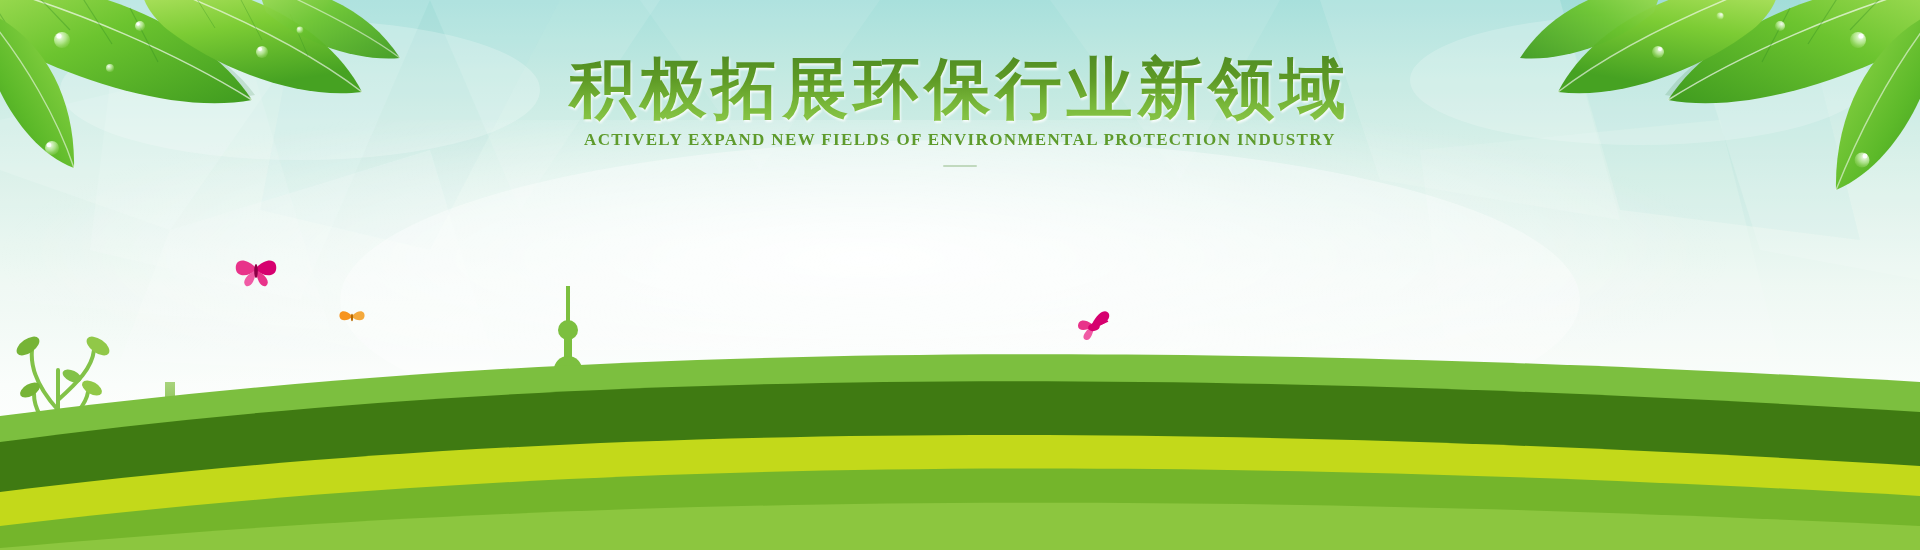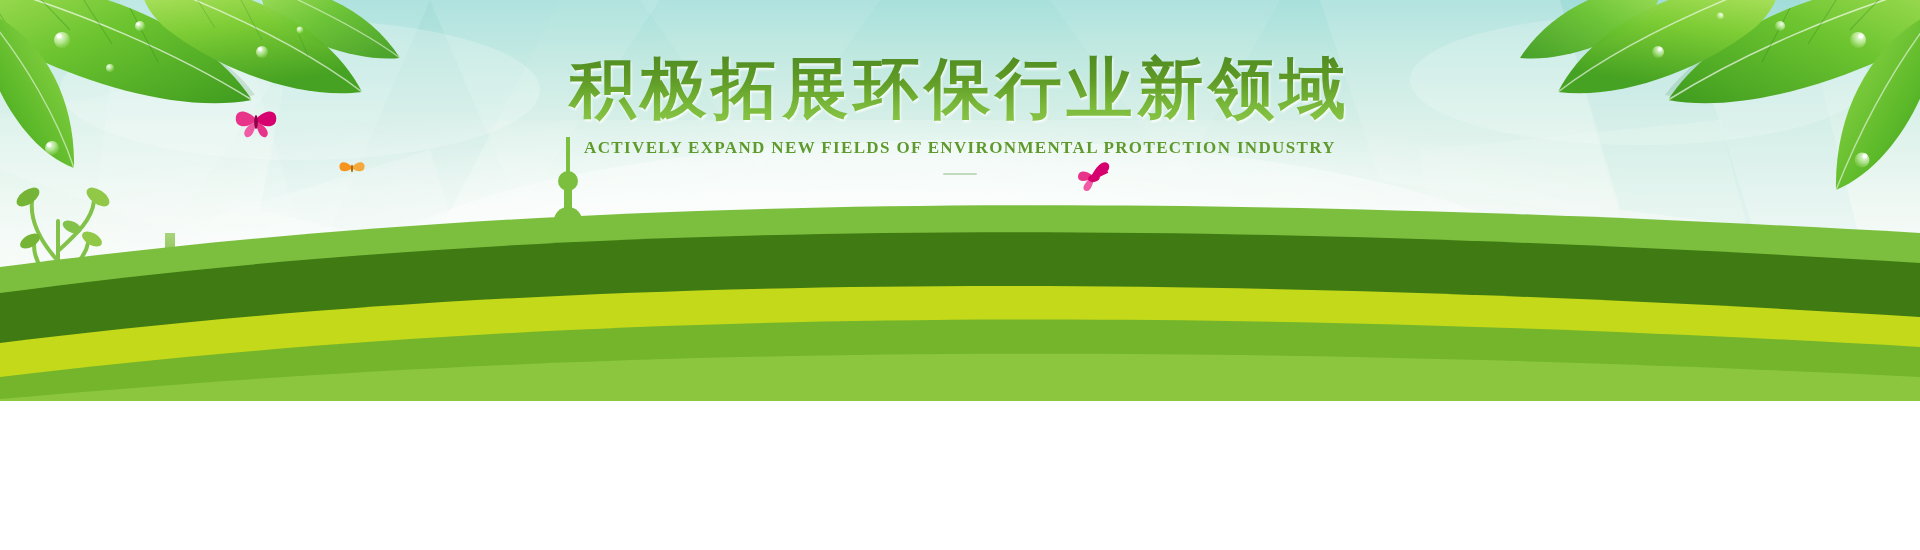--- a/index.html
+++ b/index.html
@@ -1,21 +1,21 @@
 <!DOCTYPE html>
 <html><head>
 <meta charset="utf-8">
 <style>
   html,body{margin:0;padding:0;}
   body{
     width:1920px;height:550px;overflow:hidden;
     font-family:"Liberation Sans", sans-serif;
     background:#ffffff;
   }
-  .banner{position:relative;width:1920px;height:401px;overflow:hidden;}
+  .banner{position:relative;width:1920px;height:550px;overflow:hidden;}
 
   
   .bg-base{position:absolute;inset:0;
     background:
       radial-gradient(120% 90% at 50% 120%, #ffffff 30%, rgba(255,255,255,0) 70%),
       linear-gradient(180deg,#a8e0dc 0%,#bfe8e0 14%,#d8f0e8 32%,#eef8f3 52%,#fafdfb 70%,#ffffff 86%);
   }
   .bg-facets{position:absolute;inset:0;}
 
   .haze{position:absolute;left:0;right:0;top:120px;height:230px;
@@ -32,21 +32,21 @@
     margin-top:52px;
     font-family:"Liberation Serif", serif;
     font-size:66px;font-weight:bold;letter-spacing:5px;
     background:linear-gradient(180deg,#4e8b22 0%,#5f9b26 38%,#79b83a 72%,#8cc84a 100%);
     -webkit-background-clip:text;background-clip:text;
     color:transparent;-webkit-text-fill-color:transparent;
     line-height:1.12;
     filter:drop-shadow(1px 2px 1px rgba(255,255,255,.85));
   }
   .subtitle{
-    margin-top:12px;
+    margin-top:4px;
     font-family:"Liberation Serif", serif;
     font-size:17px;font-weight:bold;letter-spacing:1.35px;
     color:#5e9b2c;
   }
   .divider{
     margin:15px auto 0;width:34px;height:2px;background:#b9d3b4;opacity:.85;border-radius:2px;
   }
   .slogan{
     margin-top:22px;
     font-family:"Liberation Serif", serif;

